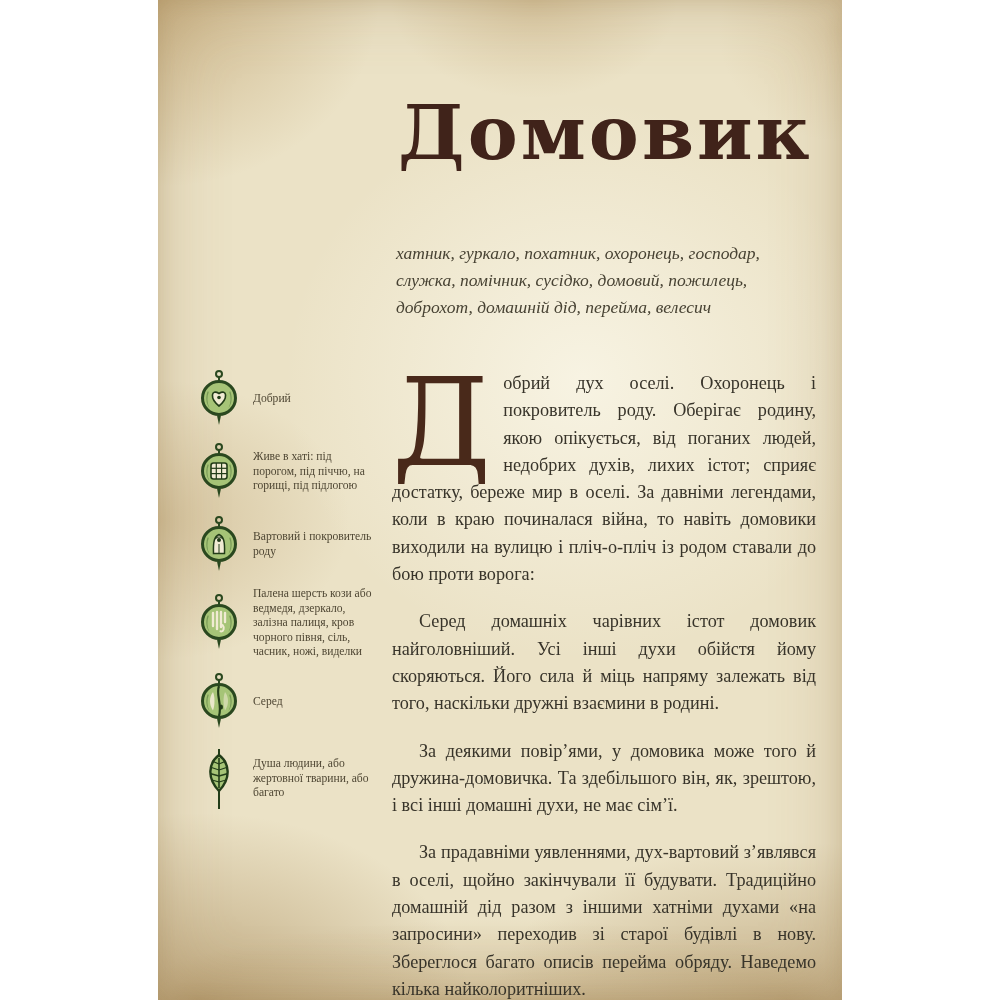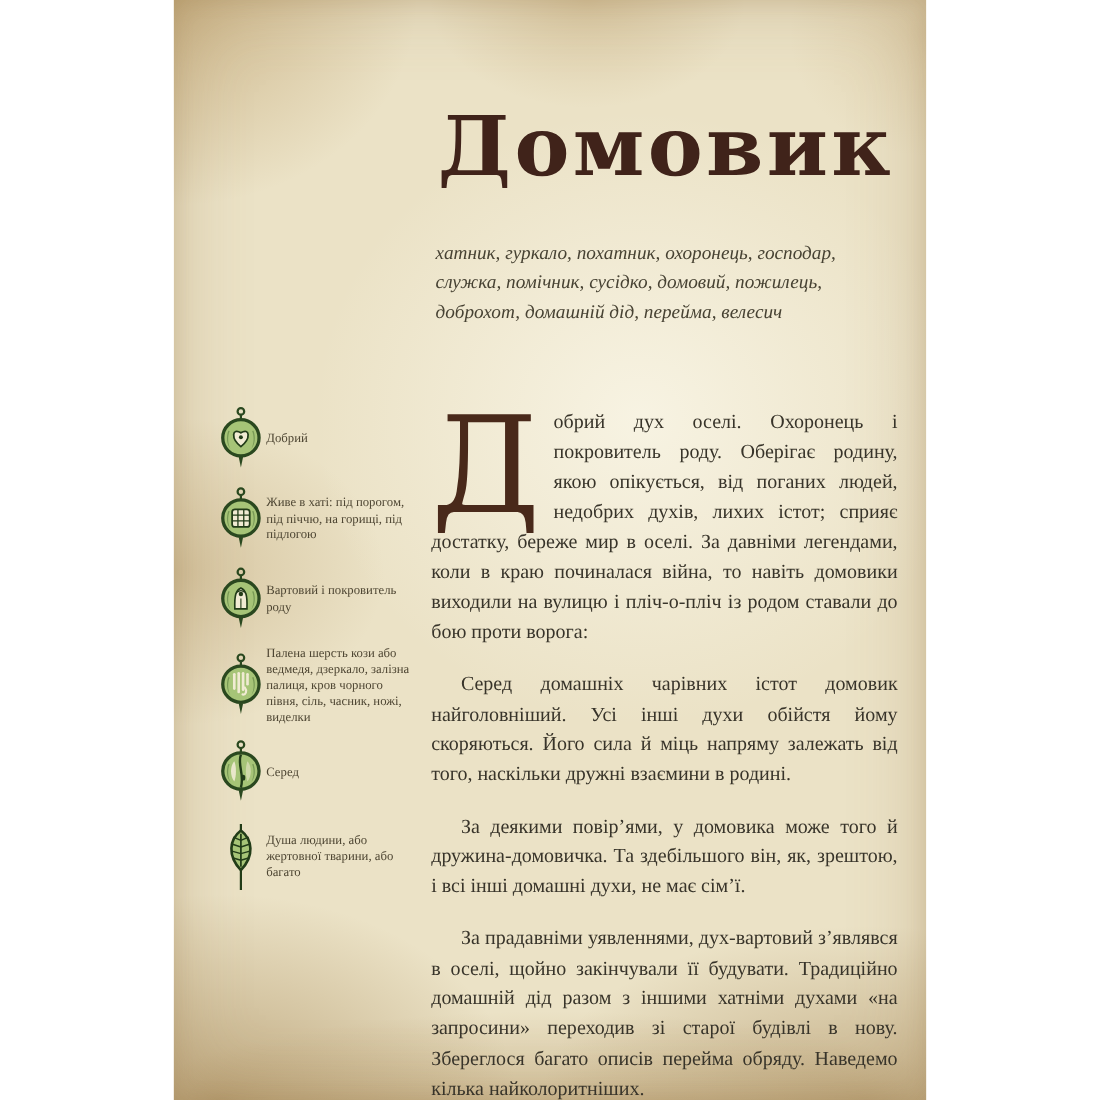--- a/index.html
+++ b/index.html
@@ -27,21 +27,21 @@
   }
 
   
   .title{
     position:absolute;left:240px;top:96px;margin:0;
     font-family:"DejaVu Serif","Liberation Serif",serif;
     font-size:75px;line-height:1;font-weight:600;letter-spacing:3px;
     color:#40231a;
   }
   .subtitle{
-    position:absolute;left:238px;top:216px;width:424px;margin:0;
+    position:absolute;left:238px;top:240px;width:424px;margin:0;
     font-style:italic;font-size:17.5px;line-height:27px;color:#474233;
   }
 
   
   .main{
     position:absolute;left:234px;top:370px;width:424px;
     font-size:18.2px;line-height:27.3px;color:#38342a;text-align:justify;
   }
   .para{margin:0;}
   .para.indent{text-indent:27px;margin-top:20px;}
@@ -49,21 +49,21 @@
     float:left;
     font-family:"DejaVu Serif","Liberation Serif",serif;
     font-size:122px;line-height:94px;
     color:#49291a;
     margin:6px 12px 0 0;
     font-weight:500;
   }
 
   
   .sidebar{position:absolute;left:38px;top:368px;width:178px;}
-  .side-item{display:flex;align-items:center;margin-bottom:11px;}
+  .side-item{display:flex;align-items:center;margin-bottom:11px;gap:11px;}
   .side-icon{width:46px;height:62px;flex:none;display:block;}
   .side-icon.tall{height:70px;}
   .side-label{
     font-size:11.6px;line-height:14.6px;color:#4e4633;
     font-family:"Liberation Serif",serif;
   }
   svg.defs{position:absolute;width:0;height:0;overflow:hidden;}
 </style>
 </head>
 <body>

